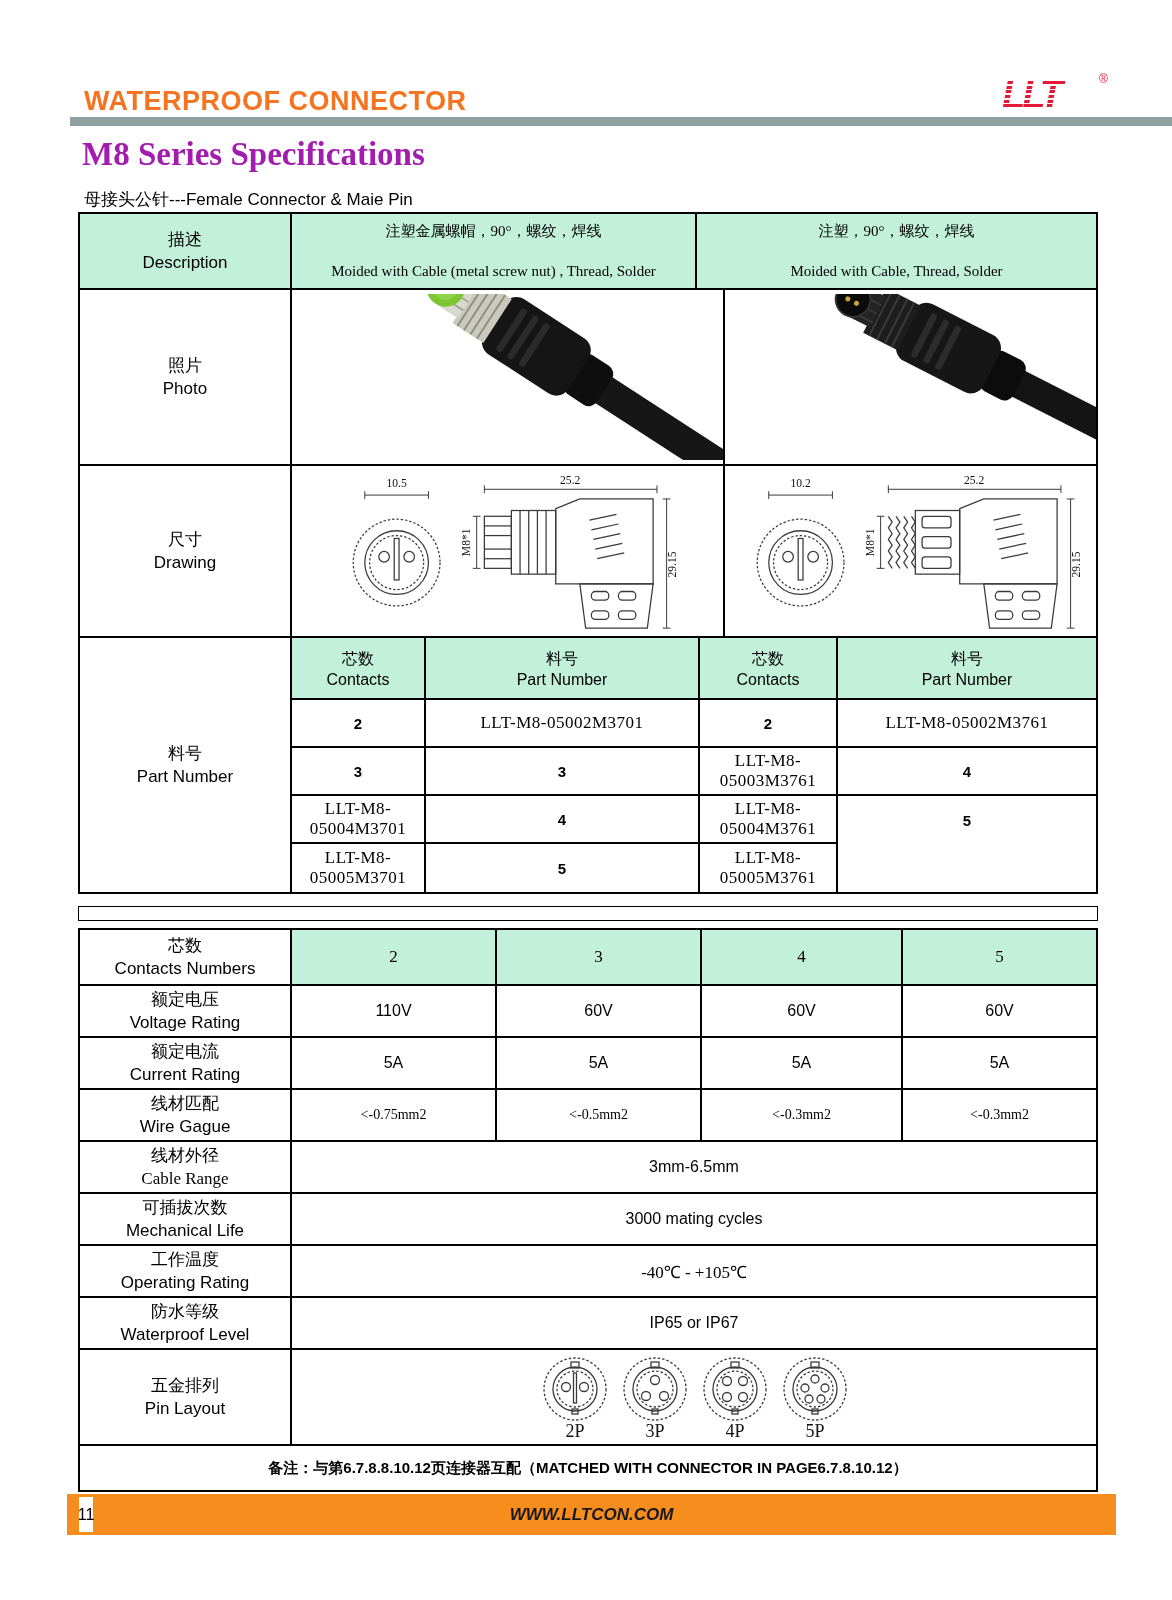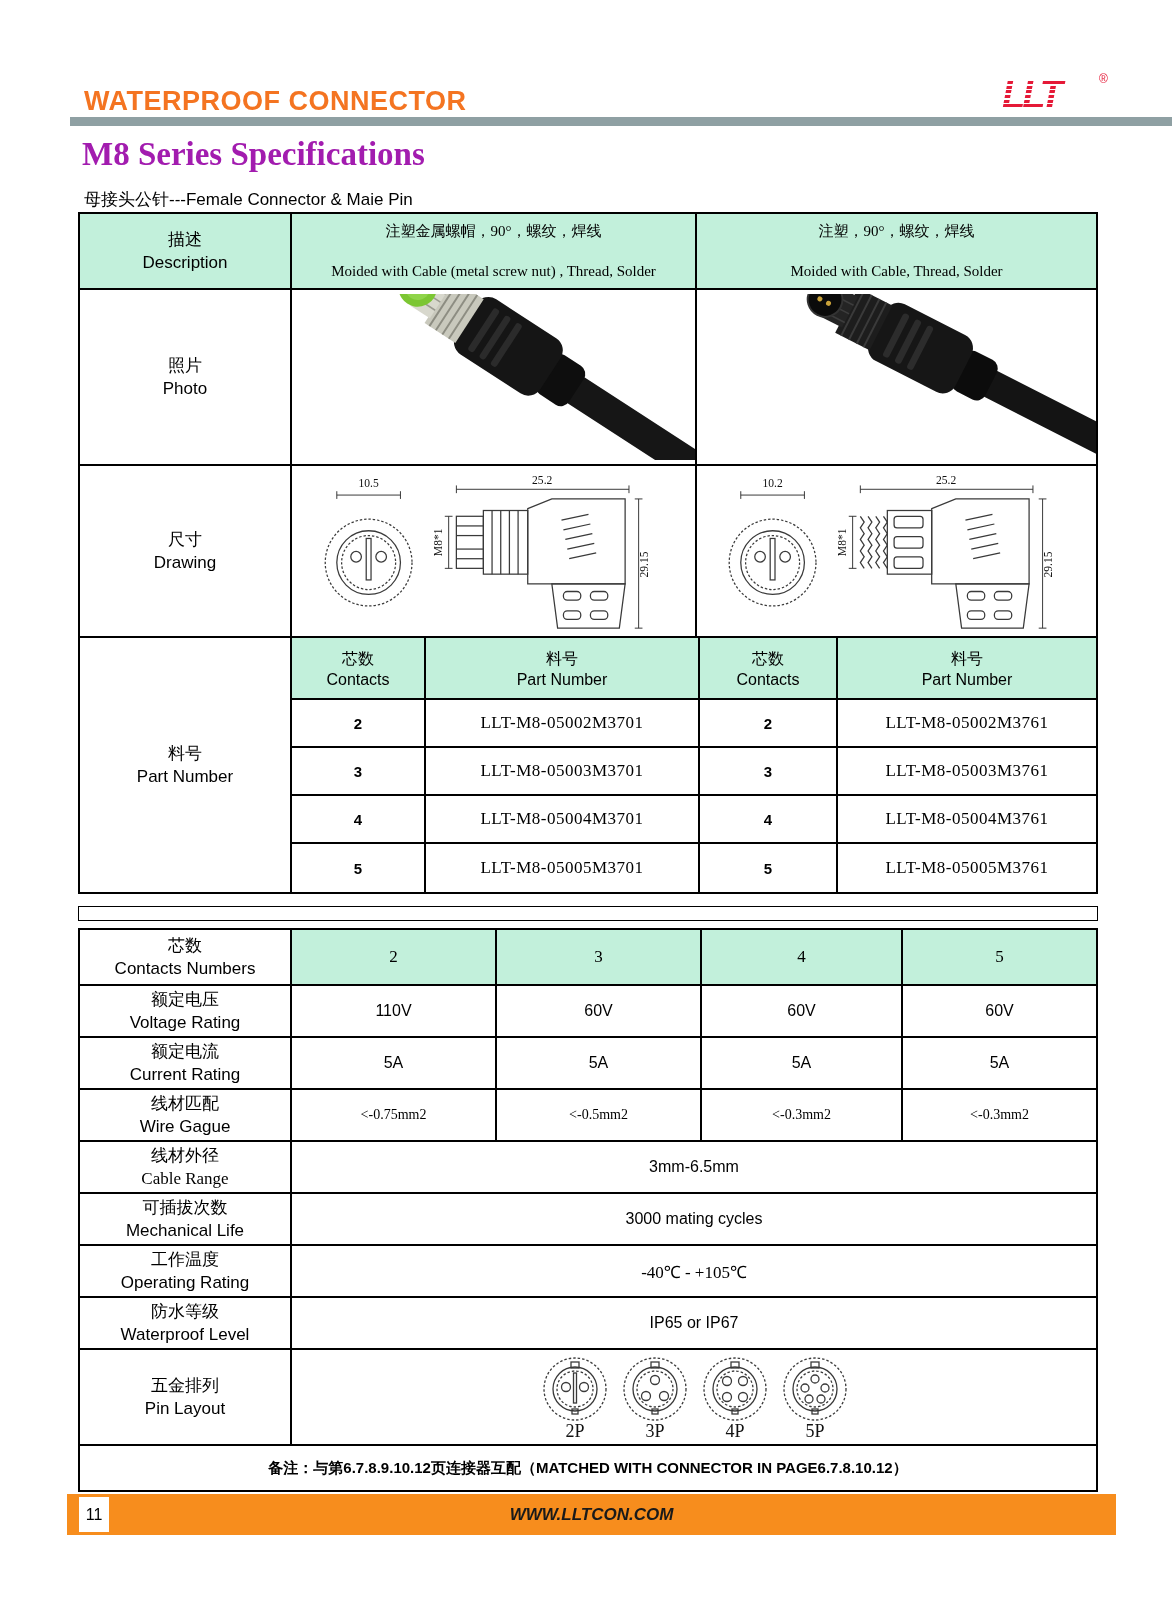--- a/index.html
+++ b/index.html
@@ -36,21 +36,21 @@
   .lab-en{font-size:17px;line-height:1.3;}
   .serif{font-family:"Liberation Serif",serif;}
   .desc-zh{font-size:15px;line-height:1.7;font-family:"Liberation Serif",serif;}
   .desc-en{font-size:15px;line-height:1.45;font-family:"Liberation Serif",serif;max-width:330px;margin-top:17px;}
 
   .upper{top:212px;}
   .r-desc{height:76px;}
   .r-photo{height:176px;}
   .r-draw{height:172px;}
   .r-pn{height:254px;}
-  .photo-cell,.draw-cell{padding:4px;overflow:hidden;}
+  .photo-cell,.draw-cell{padding:4px;overflow:hidden;margin-left:28px;}
 
   .pn-grid{flex:1;display:grid;grid-template-columns:134px 274px 138px 1fr;
            grid-template-rows:62px repeat(4,1fr);}
   .pn-cell{box-sizing:border-box;border-right:2px solid #000;border-bottom:2px solid #000;
            display:flex;flex-direction:column;align-items:center;justify-content:center;text-align:center;}
   .pn-grid .pn-cell:nth-child(4n){border-right:none;}
   .pn-grid .pn-cell:nth-last-child(-n+4){border-bottom:none;}
   .pn-head .hz{font-size:16px;line-height:1.5;}
   .pn-head .he{font-size:16px;}
   .pn-num{font-size:15px;font-weight:bold;}
@@ -72,21 +72,21 @@
 
   
   .dln{fill:none;stroke:#3a3a3a;stroke-width:1.3px;}
   .dash{stroke-dasharray:2.5 2;}
   .dim{stroke:#333;stroke-width:1px;}
   .dimt{font-family:"Liberation Serif",serif;font-size:12px;fill:#111;}
   .pint{font-family:"Liberation Serif",serif;font-size:18px;fill:#111;}
 
   
   .footbar{position:absolute;left:67px;top:1494px;width:1049px;height:41px;background:#f78d1d;}
-  .pagebox{position:absolute;left:12px;top:3px;width:30px;height:35px;background:#fff;
+  .pagebox{position:absolute;left:12px;top:3px;width:14px;height:35px;background:#fff;
            display:flex;align-items:center;justify-content:center;font-size:16px;color:#000;}
   .footurl{position:absolute;left:0;top:0;width:100%;height:100%;display:flex;
            align-items:center;justify-content:center;font-size:17px;font-weight:bold;color:#1a1a1a;font-style:italic;}
 </style>
 </head>
 <body>
 
 <div class="page">
 
   <div class="hdr-title">WATERPROOF CONNECTOR</div>
@@ -305,21 +305,20 @@
           <div class="hz">料号</div>
           <div class="he">Part Number</div>
         </div>
 
         <div class="pn-cell pn-num">2</div>
         <div class="pn-cell pn-code">LLT-M8-05002M3701</div>
         <div class="pn-cell pn-num">2</div>
         <div class="pn-cell pn-code">LLT-M8-05002M3761</div>
 
         <div class="pn-cell pn-num">3</div>
-        <div class="pn-cell pn-code">LLT-M8-05003M3701</div>
         <div class="pn-cell pn-num">3</div>
         <div class="pn-cell pn-code">LLT-M8-05003M3761</div>
 
         <div class="pn-cell pn-num">4</div>
         <div class="pn-cell pn-code">LLT-M8-05004M3701</div>
         <div class="pn-cell pn-num">4</div>
         <div class="pn-cell pn-code">LLT-M8-05004M3761</div>
 
         <div class="pn-cell pn-num">5</div>
         <div class="pn-cell pn-code">LLT-M8-05005M3701</div>
@@ -461,21 +460,21 @@
               <circle cx="10" cy="-1" r="4" class="dln"></circle>
             <circle cx="-6" cy="10" r="4" class="dln"></circle>
               <circle cx="6" cy="10" r="4" class="dln"></circle>
           </g>
           <text x="523" y="86" text-anchor="middle" class="pint">5P</text>
         </svg>
       </div>
     </div>
 
     <div class="row r-note">
-      <div class="cell note-cell">备注：与第6.7.8.9.10.12页连接器互配（MATCHED WITH CONNECTOR IN PAGE6.7.8.10.12）</div>
+      <div class="cell note-cell">备注：与第6.7.8.8.10.12页连接器互配（MATCHED WITH CONNECTOR IN PAGE6.7.8.10.12）</div>
     </div>
   </div>
 
   <div class="footbar">
     <div class="footurl">WWW.LLTCON.COM</div>
     <div class="pagebox">11</div>
   </div>
 
 </div>
 

